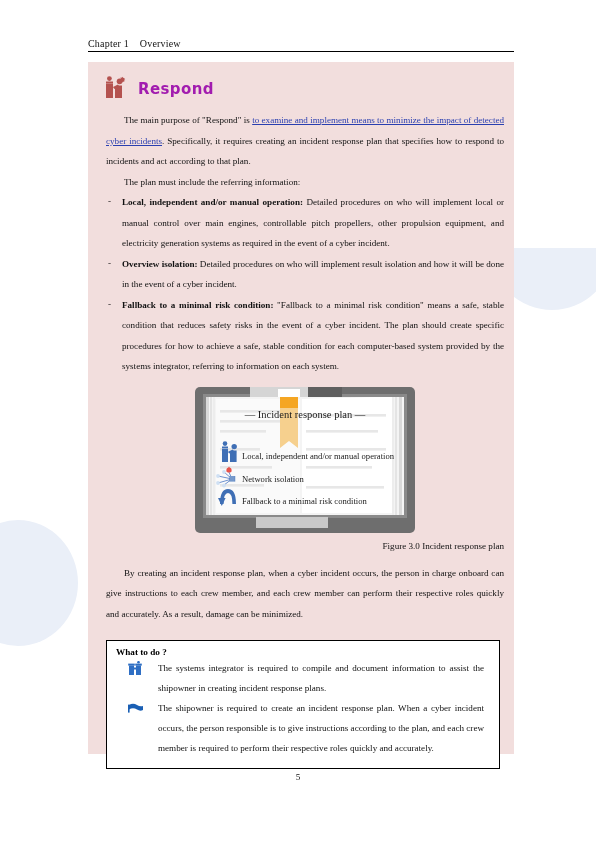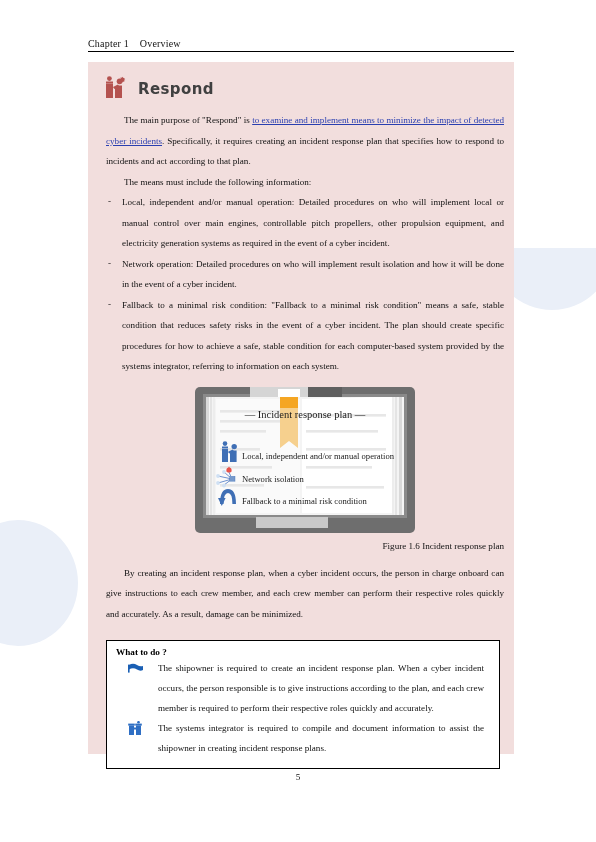--- a/index.html
+++ b/index.html
@@ -46,21 +46,21 @@
     z-index:1;
   }
 
   
   #section-heading {
     display:flex; align-items:center; gap:12px;
     padding:14px 0 6px 18px;
   }
   #section-heading .heading-text {
     font-family:"DejaVu Sans", sans-serif;
-    font-weight:700; font-size:15px; color:#404040;
+    font-weight:700; font-size:15px; color:#a21caf;
     letter-spacing:.4px;
   }
 
   
   .body-wrap { padding: 2px 10px 0 18px; }
   p.para {
     margin:0; font-size:9.1px; line-height:20.5px;
     text-align:justify; text-indent:18px; color:#111;
     letter-spacing:0px;
   }
@@ -68,21 +68,21 @@
 
   ul.bullets { list-style:none; margin:0; padding:0; }
   ul.bullets li {
     position:relative; padding-left:16px;
     font-size:9.1px; line-height:20.5px; text-align:justify;
     margin:0; color:#111;
   }
   ul.bullets li .dash {
     position:absolute; left:2px; top:-1px; font-size:9.1px; color:#111;
   }
-  .b { font-weight:400; }
+  .b { font-weight:700; }
 
   
   #figure-block { margin-top:9px; text-align:right; }
   #figure-caption {
     font-size:9.1px; color:#111; margin-top:7px;
   }
 
   
   #book-figure {
     position:relative; width:222px; height:148px;
@@ -139,30 +139,30 @@
         <path d="M14.6 1.2 l1.3 .6 .9-1 .6 1.3 1.3-.2-.5 1.3 1.1 .8-1.2 .6 .2 1.3-1.3-.5-.8 1.1-.7-1.2-1.3 .2 .5-1.3-1.1-.8 1.2-.6z" fill="#b4524f"></path>
       </svg>
     </span>
     <span class="heading-text">Respond</span>
   </div>
 
   <div class="body-wrap">
 
     <p class="para"><span>The main purpose of "Respond" is </span><a class="inline-link" href="#">to examine and implement means to minimize the impact of detected cyber incidents</a><span>. Specifically, it requires creating an incident response plan that specifies how to respond to incidents and act according to that plan.</span></p>
 
-    <p class="para">The means must include the following information:</p>
+    <p class="para">The plan must include the referring information:</p>
 
     <ul class="bullets">
       <li>
         <span class="dash">-</span>
         <span class="b">Local, independent and/or manual operation:</span><span> Detailed procedures on who will implement local or manual control over main engines, controllable pitch propellers, other propulsion equipment, and electricity generation systems as required in the event of a cyber incident.</span>
       </li>
       <li>
         <span class="dash">-</span>
-        <span class="b">Network operation:</span><span> Detailed procedures on who will implement result isolation and how it will be done in the event of a cyber incident.</span>
+        <span class="b">Overview isolation:</span><span> Detailed procedures on who will implement result isolation and how it will be done in the event of a cyber incident.</span>
       </li>
       <li>
         <span class="dash">-</span>
         <span class="b">Fallback to a minimal risk condition:</span><span> "Fallback to a minimal risk condition" means a safe, stable condition that reduces safety risks in the event of a cyber incident. The plan should create specific procedures for how to achieve a safe, stable condition for each computer-based system provided by the systems integrator, referring to information on each system.</span>
       </li>
     </ul>
 
     <div id="figure-block">
       <svg id="book-figure" viewBox="0 0 222 148">
 
@@ -233,49 +233,49 @@
           <path d="M36 91 l4.8 0 M36 93 l4.8 0 M36 95 l4.8 0" stroke="#dce8f7" stroke-width=".7"></path>
         </g>
         <text x="48" y="96" font-family="Liberation Serif, serif" font-size="8.6" fill="#1a1a1a">Network isolation</text>
 
         <g>
           <path d="M26 118 Q26 103 34 103 Q42 103 42 118 L38.4 118 Q38.4 107 34 107 Q29.6 107 29.6 118 Z" fill="#3f6fb5"></path>
           <polygon points="24,112 31.6,112 27.8,120" fill="#3f6fb5"></polygon>
         </g>
         <text x="48" y="118" font-family="Liberation Serif, serif" font-size="8.6" fill="#1a1a1a">Fallback to a minimal risk condition</text>
       </svg>
-      <div id="figure-caption">Figure 1.6 Incident response plan</div>
+      <div id="figure-caption">Figure 3.0 Incident response plan</div>
     </div>
 
     <p class="para" style="margin-top:12px;">By creating an incident response plan, when a cyber incident occurs, the person in charge onboard can give instructions to each crew member, and each crew member can perform their respective roles quickly and accurately. As a result, damage can be minimized.</p>
   </div>
 
   <div id="what-to-do">
     <div class="wtd-title">What to do ?</div>
     <ul>
-      <li>
-        <span class="wtd-icon">
-          <svg width="16" height="14" viewBox="0 0 16 14">
-            <path d="M1 4 Q5 1.5 9 4 Q12 6 15 5 L15 9 Q12 10.5 9 8.5 Q5 6 1 8.5 Z" fill="#1a5fb4"></path>
-            <rect x="0" y="3.6" width="1.6" height="8" fill="#1a5fb4"></rect>
-          </svg>
-        </span>
-        <span>The shipowner is required to create an incident response plan. When a cyber incident occurs, the person responsible is to give instructions according to the plan, and each crew member is required to perform their respective roles quickly and accurately.</span>
-      </li>
       <li>
         <span class="wtd-icon">
           <svg width="16" height="14" viewBox="0 0 16 14">
             <rect x="1" y="4.5" width="5" height="9.5" fill="#2f6fc4"></rect>
             <rect x="0.2" y="2.6" width="6.6" height="2" fill="#2f6fc4"></rect>
             <rect x="8" y="4.5" width="5" height="9.5" fill="#2f6fc4"></rect>
             <rect x="7.2" y="2.6" width="6.6" height="2" fill="#2f6fc4"></rect>
             <rect x="6" y="6.5" width="2" height="2" fill="#2f6fc4"></rect>
             <circle cx="10.5" cy="1.2" r="1.3" fill="#2f6fc4"></circle>
           </svg>
         </span>
         <span>The systems integrator is required to compile and document information to assist the shipowner in creating incident response plans.</span>
       </li>
+      <li>
+        <span class="wtd-icon">
+          <svg width="16" height="14" viewBox="0 0 16 14">
+            <path d="M1 4 Q5 1.5 9 4 Q12 6 15 5 L15 9 Q12 10.5 9 8.5 Q5 6 1 8.5 Z" fill="#1a5fb4"></path>
+            <rect x="0" y="3.6" width="1.6" height="8" fill="#1a5fb4"></rect>
+          </svg>
+        </span>
+        <span>The shipowner is required to create an incident response plan. When a cyber incident occurs, the person responsible is to give instructions according to the plan, and each crew member is required to perform their respective roles quickly and accurately.</span>
+      </li>
     </ul>
   </div>
 
 </div>
 
 <div id="page-number">5</div>
 
 </body></html>

